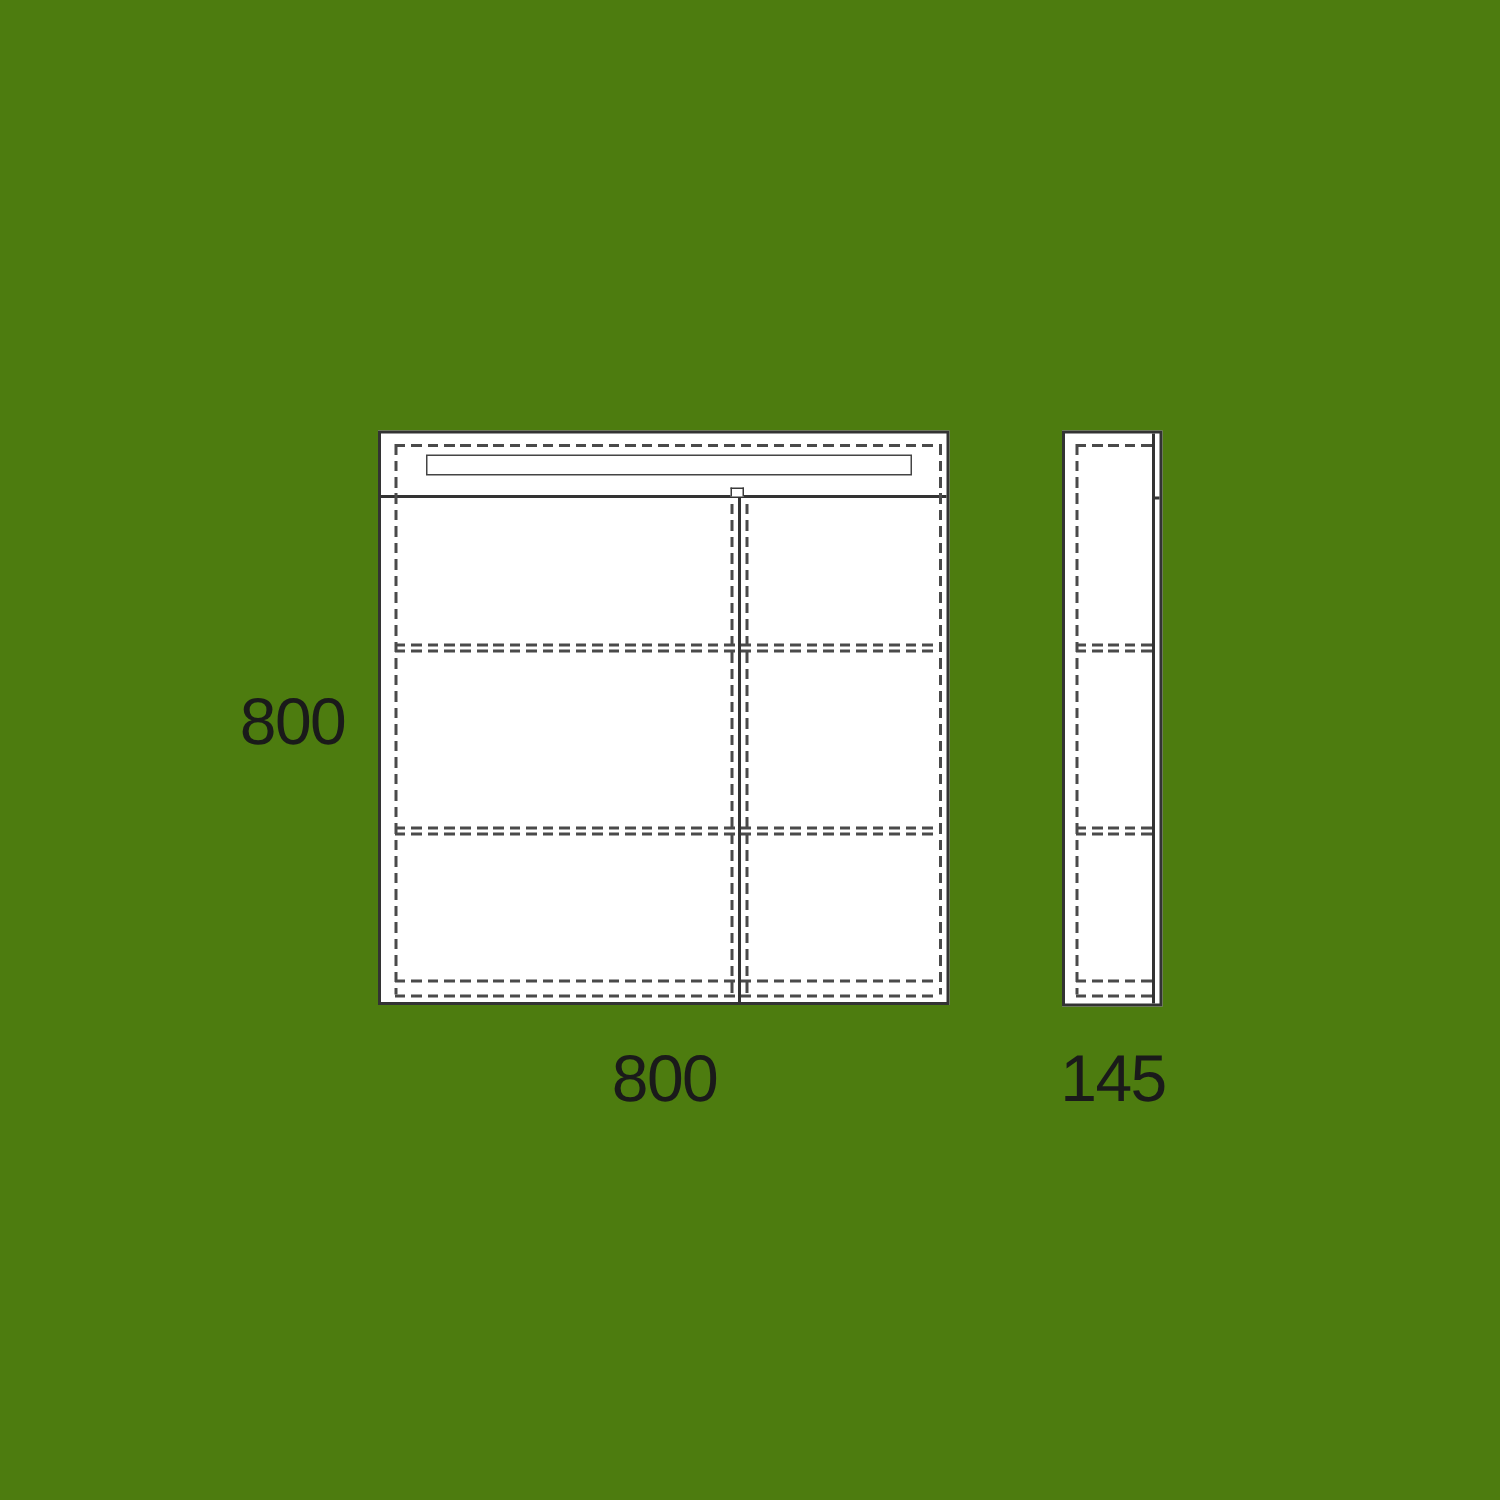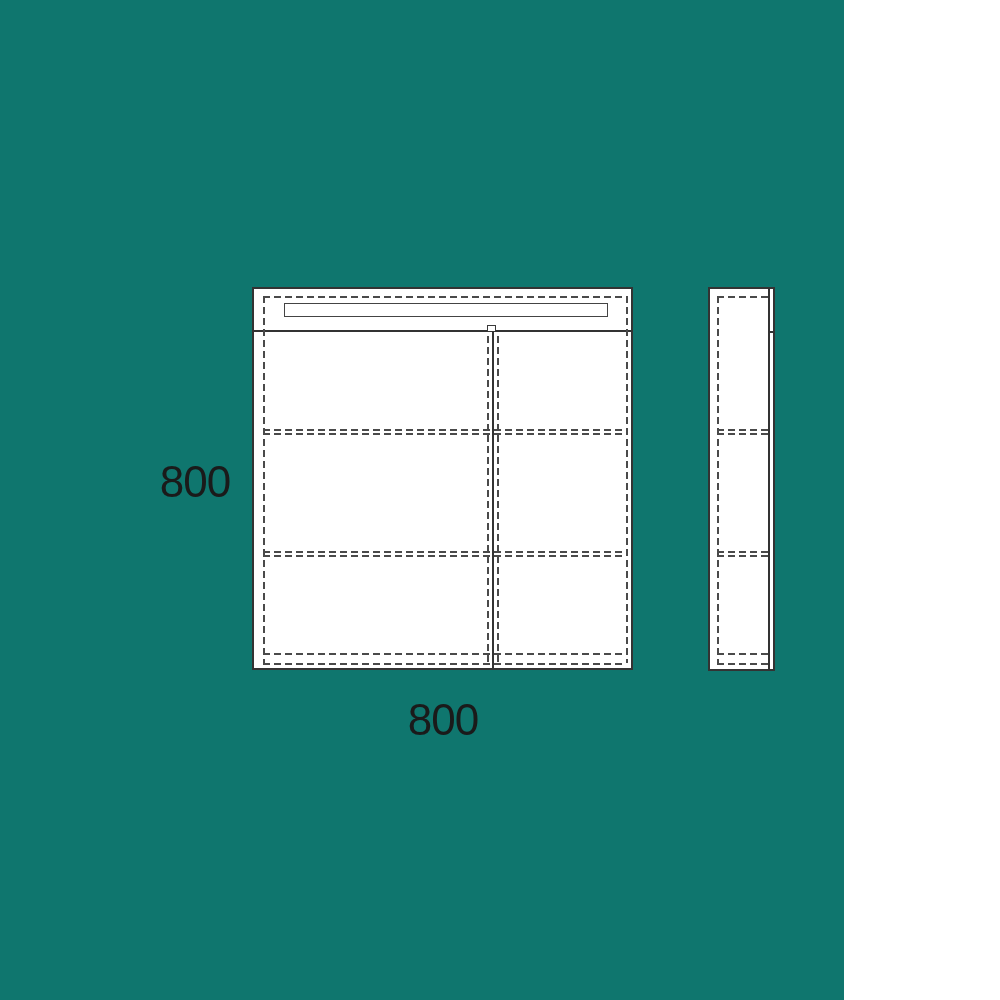--- a/index.html
+++ b/index.html
@@ -1,20 +1,20 @@
 <!DOCTYPE html>
 <html><head>
 <meta charset="utf-8">
 <style>
   html, body { margin: 0; padding: 0; background: #ffffff; }
   #canvas {
     position: relative;
-    width: 844px;
+    width: 1000px;
     height: 1000px;
-    background: #0f766e;
+    background: #4d7c0f;
     overflow: hidden;
     font-family: "Liberation Sans", sans-serif;
   }
   
   .viewbox {
     position: absolute;
     border: 2px solid #333333;
     background: #ffffff;
     box-sizing: border-box;
   }
@@ -133,15 +133,16 @@
 
     <div class="abs dash-h" id="side-bottom-dash1"></div>
     <div class="abs dash-h" id="side-bottom-dash2"></div>
 
     <div class="abs solid-v" id="door-edge"></div>
     <div class="abs" id="door-tick"></div>
   </div>
 
   <div class="dim" id="height-label">800</div>
   <div class="dim" id="width-label">800</div>
+  <div class="dim" id="depth-label">145</div>
 
 
 </div>
 
 </body></html>

